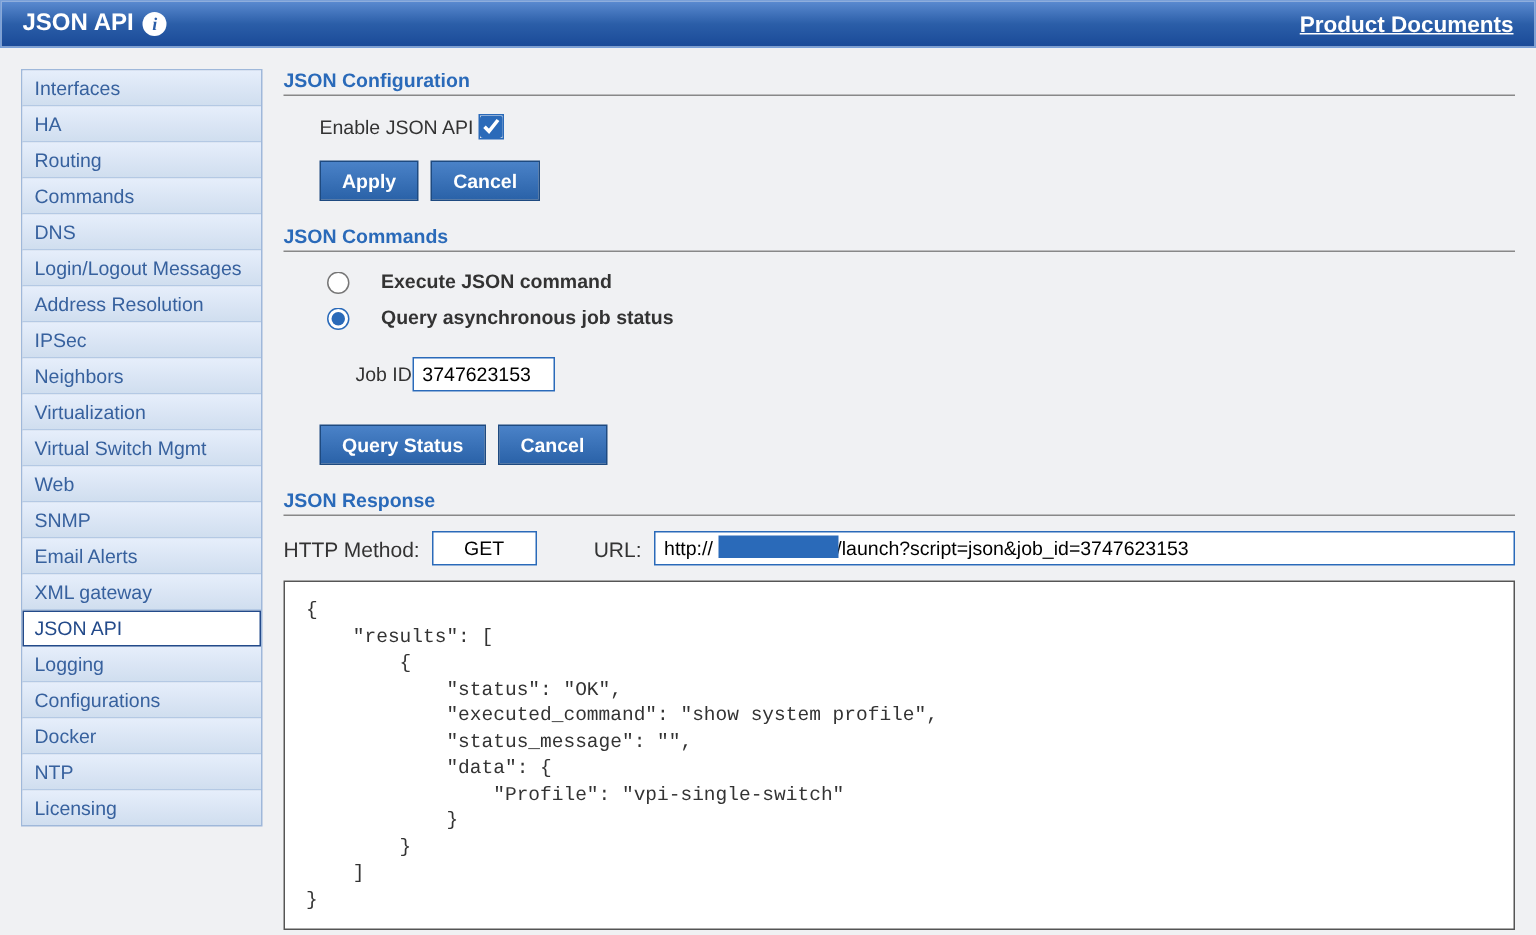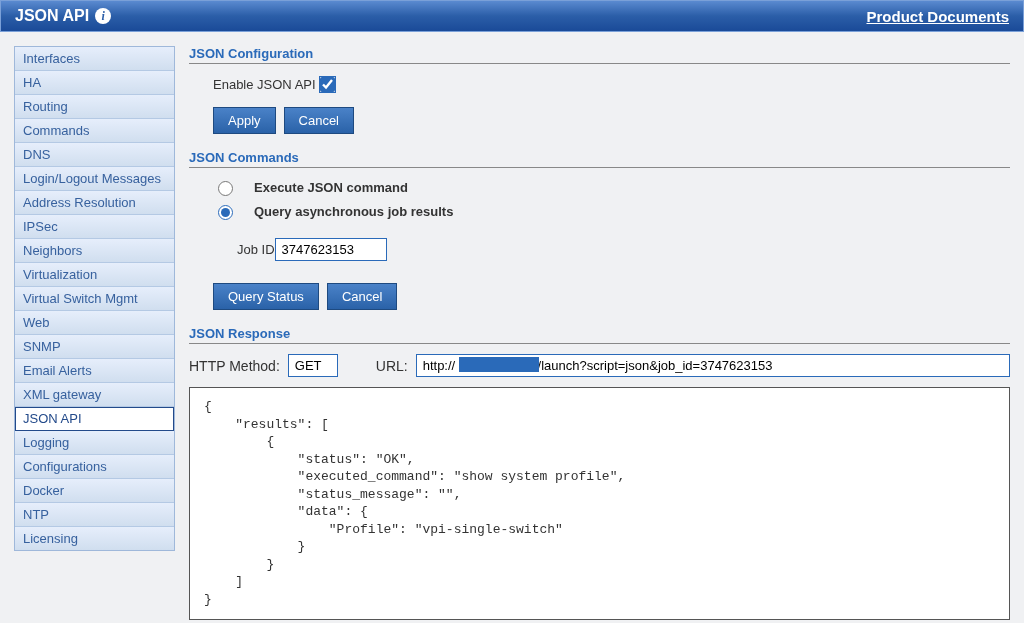--- a/index.html
+++ b/index.html
@@ -94,21 +94,21 @@
   .btn-row {
     margin-left: 24px;
     display: flex;
     gap: 8px;
     margin-top: 12px;
     margin-bottom: 8px;
   }
   .btn {
     background: linear-gradient(to bottom, #4a82c8 0%, #2a62a8 100%);
     color: #fff;
-    font-weight: normal;
+    font-weight: bold;
     border: 1px solid #1e4a80;
     padding: 5px 14px;
     font-size: 13px;
     cursor: pointer;
   }
   .radio-row {
     margin-left: 24px;
     display: flex;
     align-items: center;
     gap: 18px;
@@ -136,21 +136,21 @@
     font-family: inherit;
   }
   .resp-row {
     display: flex;
     align-items: center;
     gap: 8px;
     font-size: 14px;
     margin-top: 6px;
     margin-bottom: 10px;
   }
-  .resp-row .text-input.small { width: 50px; }
+  .resp-row .text-input.small { width: 70px; text-align: center; }
   .resp-row .text-input.url { flex: 1; }
   .url-redact {
     position: relative;
   }
   .url-redact::after {
     content:"";
     position:absolute;
     left:43px; top:3px;
     width:80px; height:15px;
     background:#2a6ab9;
@@ -215,25 +215,25 @@
       <button class="btn">Cancel</button>
     </div>
 
     <div class="section-title spaced-top">JSON Commands</div>
     <div class="radio-row">
       <input type="radio" name="cmdmode" style="">
       <span>Execute JSON command</span>
     </div>
     <div class="radio-row">
       <input type="radio" name="cmdmode" checked="" style="">
-      <span>Query asynchronous job results</span>
+      <span>Query asynchronous job status</span>
     </div>
     <div class="form-row" style="margin-left:48px; margin-top:18px;">
       <span class="field-label">Job ID</span>
-      <input type="text" class="text-input" style="width: 112px;" value="3747623153">
+      <input type="text" class="text-input" style="width: 95px;" value="3747623153">
     </div>
     <div class="btn-row" style="margin-top:22px;">
       <button class="btn">Query Status</button>
       <button class="btn">Cancel</button>
     </div>
 
     <div class="section-title spaced-top">JSON Response</div>
     <div class="resp-row">
       <span>HTTP Method:</span>
       <input type="text" class="text-input small" value="GET" style="">

